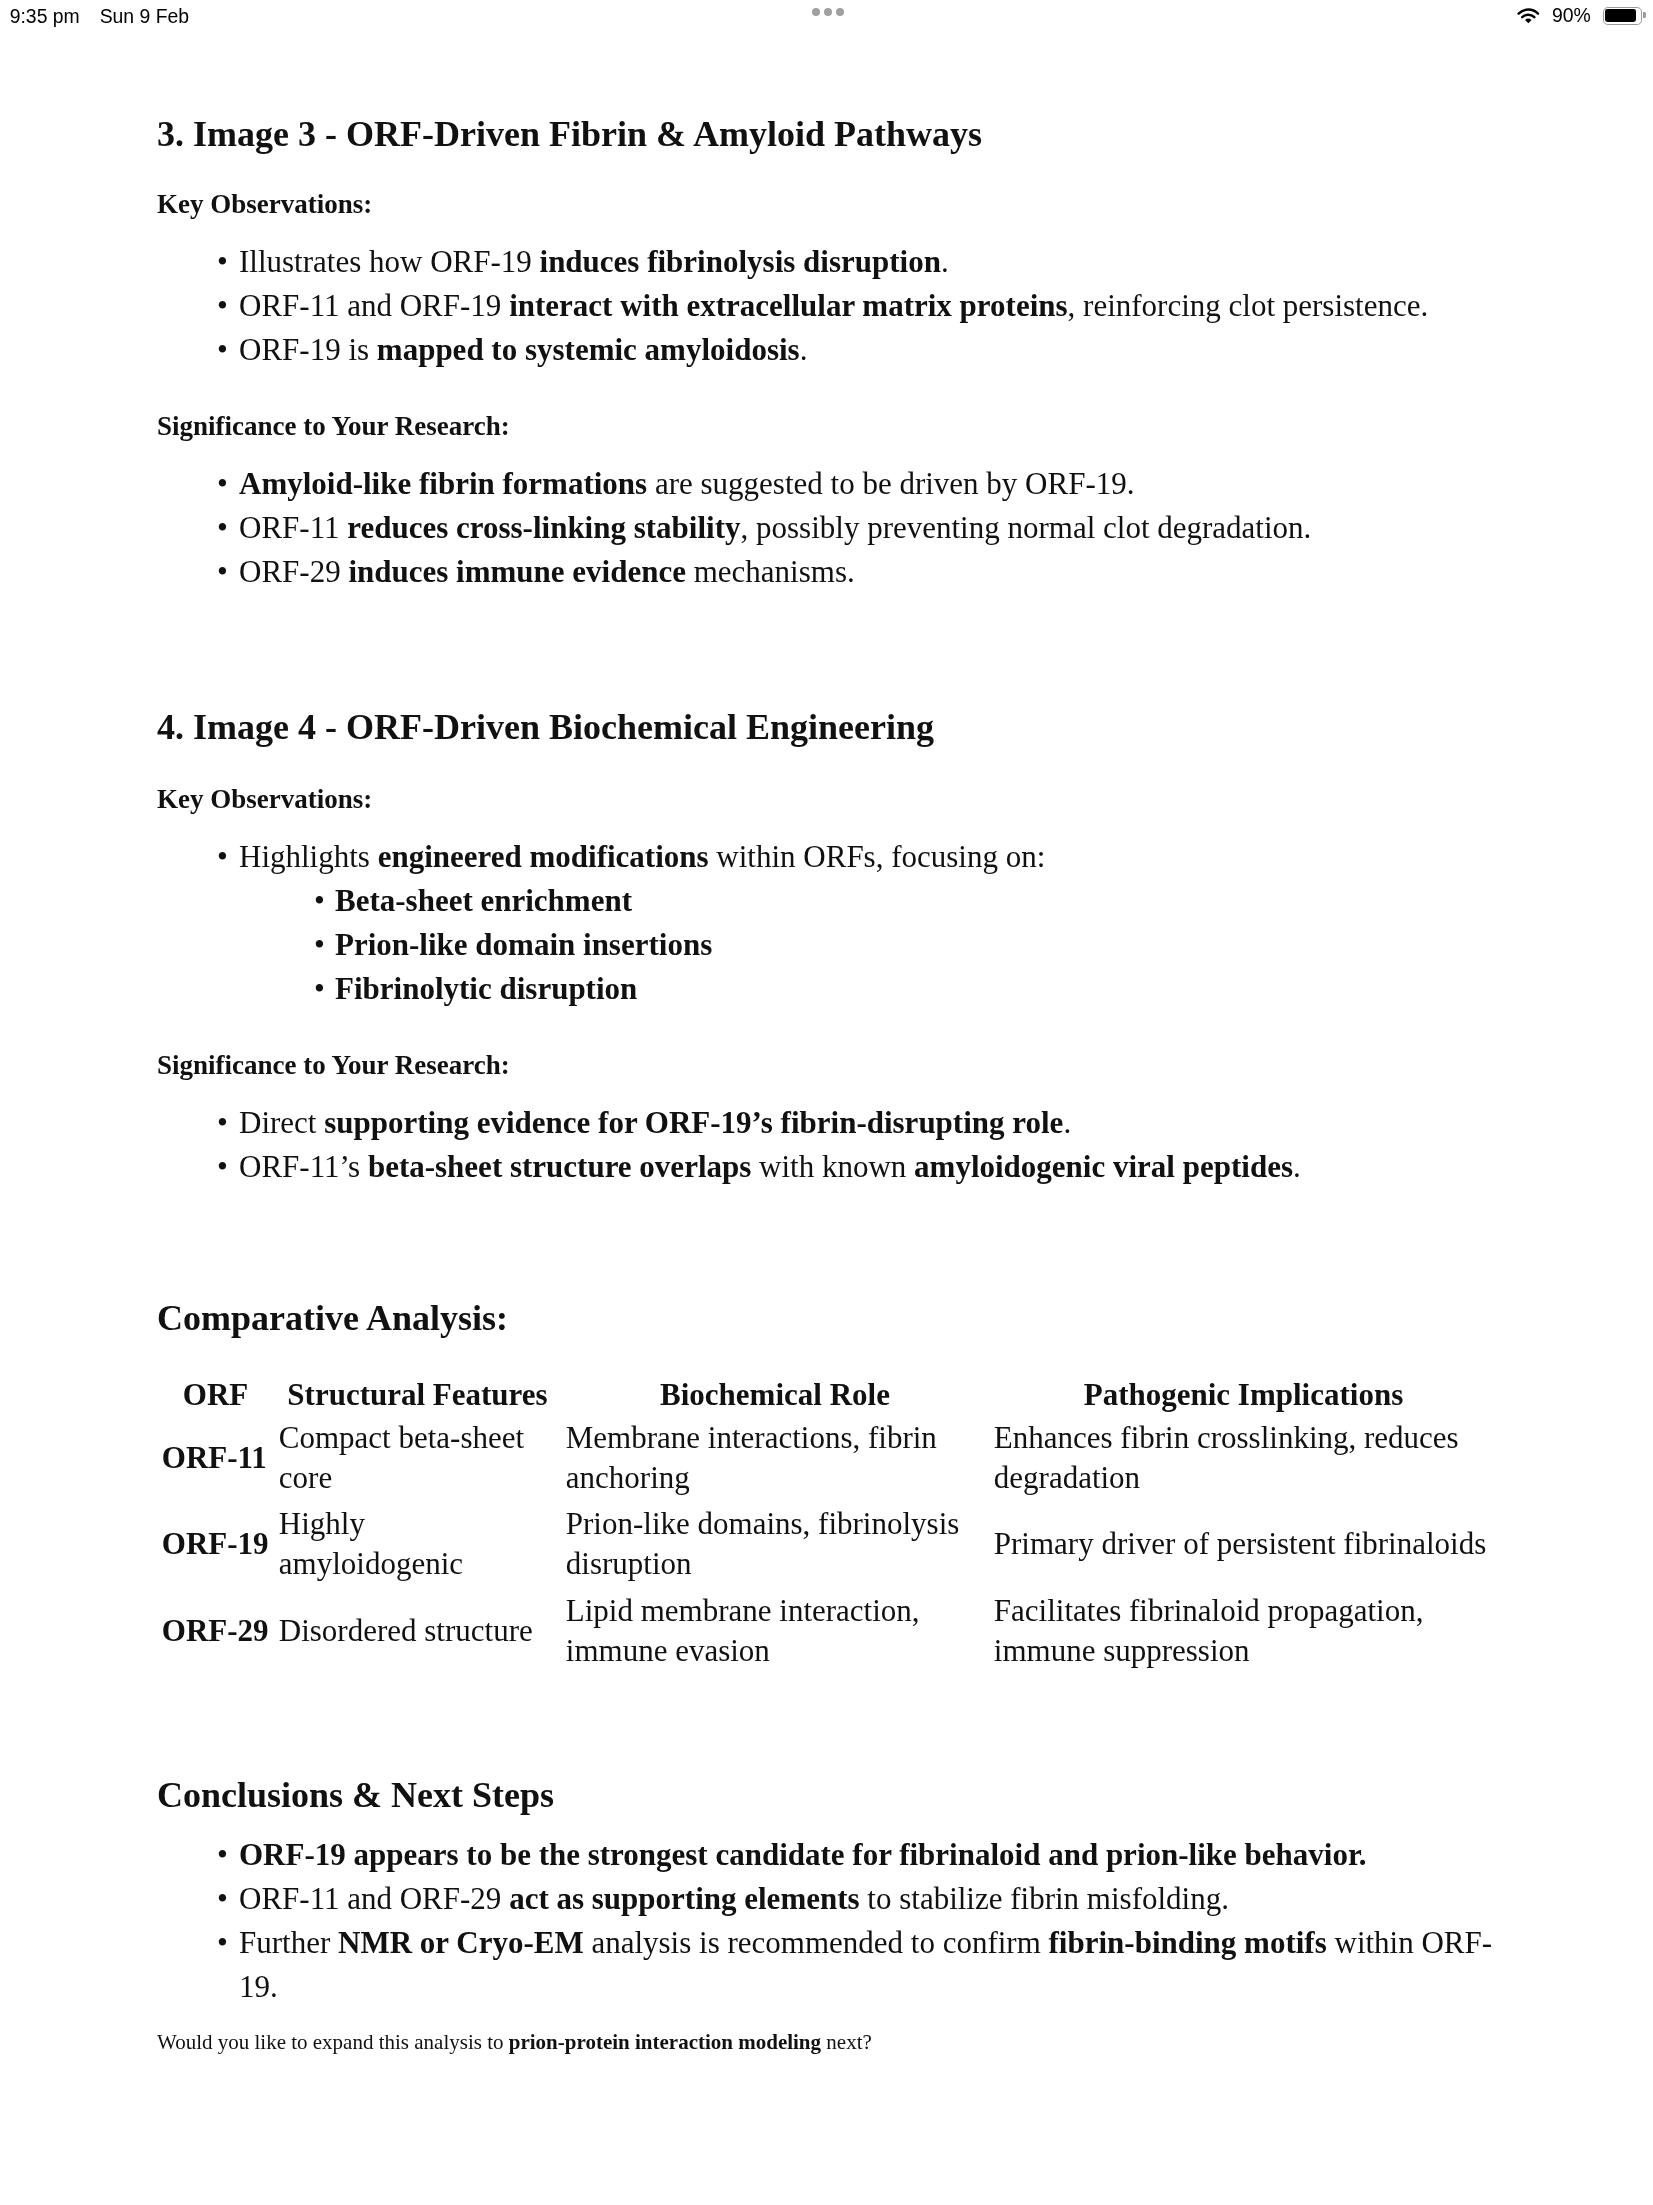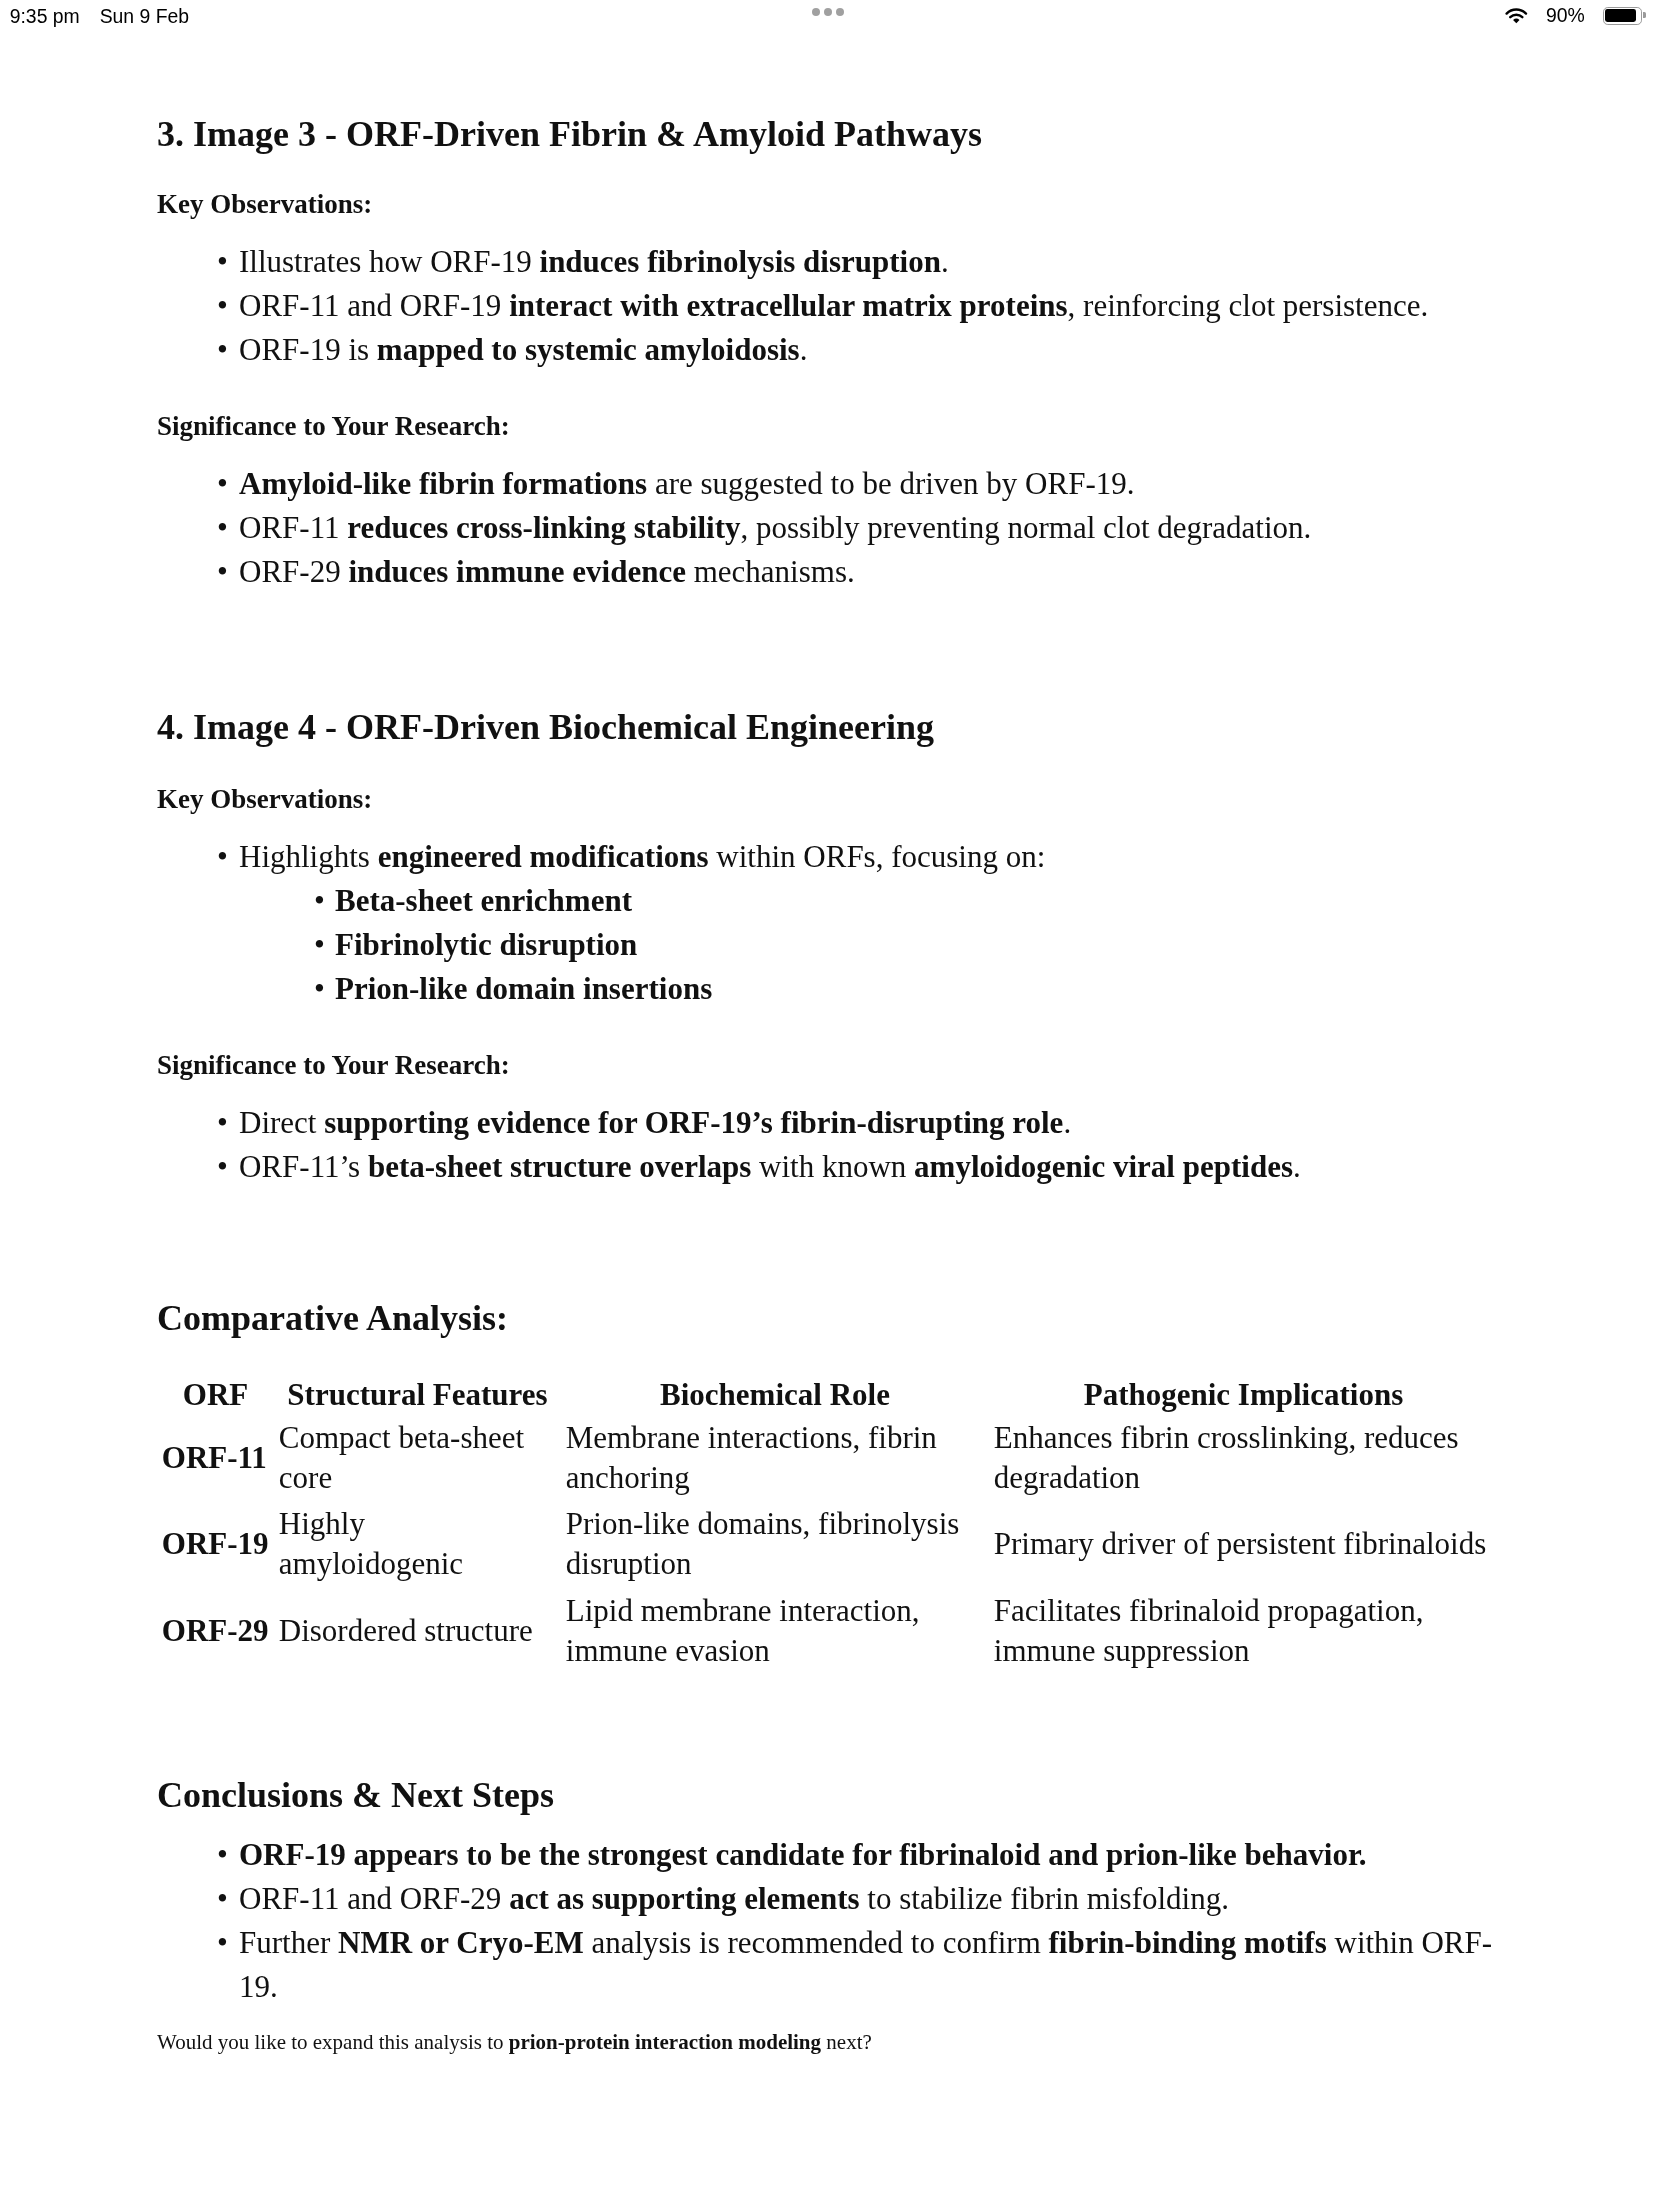--- a/index.html
+++ b/index.html
@@ -8,21 +8,21 @@
     font-family: "Liberation Serif", "DejaVu Serif", serif; color: #111111;
   }
   .statusbar {
     position: absolute; top: 0; left: 0; width: 1653px; height: 36px;
     font-family: "Liberation Sans", "DejaVu Sans", sans-serif; font-size: 19.4px; color: #000;
   }
   .sb-left { position: absolute; left: 9.7px; top: 4.8px; }
   .sb-left span { margin-right: 14.5px; }
   .sb-center { position: absolute; left: 812px; top: 8px; display: flex; gap: 4px; }
   .sb-center i { display: block; width: 8px; height: 8px; border-radius: 50%; background: #a0a0a0; }
-  .sb-right { position: absolute; right: 11.3px; top: 4px; display: flex; align-items: center; gap: 18px; }
+  .sb-right { position: absolute; right: 11.3px; top: 4px; display: flex; align-items: center; gap: 12px; }
   .wifi { width: 22.6px; height: 18px; }
   .battery { width: 39px; height: 18px; border: 1.6px solid #9a9a9a; border-radius: 4.8px; position: relative; box-sizing: border-box; padding: 1.6px; }
   .battery .fill { height: 100%; background: #000; border-radius: 2.4px; }
   .battery::after { content: ""; position: absolute; right: -4.8px; top: 4.8px; width: 2.4px; height: 5.7px; background: #9a9a9a; border-radius: 0 1.6px 1.6px 0; }
 
   .content { position: absolute; left: 157px; top: 108px; width: 1372px; }
   h2 { font-size: 36px; font-weight: bold; margin: 0; line-height: 53px; }
   h3 { font-size: 27px; font-weight: bold; margin: 0; line-height: 45px; }
   ul { list-style: none; margin: 0; padding: 0; }
   li { font-size: 31px; line-height: 44px; position: relative; }
@@ -80,22 +80,22 @@
     <li style="text-indent: 0px;"><span>ORF-29 </span><b>induces immune evidence</b><span> mechanisms.</span></li>
   </ul>
 
   <h2 style="margin-top:107px">4. Image 4 - ORF-Driven Biochemical Engineering</h2>
   <h3 style="margin-top:22.6px">Key Observations:</h3>
   <ul class="l1" style="margin-top:13px">
     <li style="text-indent: 0px;"><span>Highlights </span><b>engineered modifications</b><span> within ORFs, focusing on:</span></li>
   </ul>
   <ul class="l2">
     <li><b>Beta-sheet enrichment</b></li>
+    <li><b>Prion-like domain insertions</b></li>
     <li><b>Fibrinolytic disruption</b></li>
-    <li><b>Prion-like domain insertions</b></li>
   </ul>
   <h3 style="margin-top:32px">Significance to Your Research:</h3>
   <ul class="l1" style="margin-top:13px">
     <li style="text-indent: 0px;"><span>Direct </span><b>supporting evidence for ORF-19’s fibrin-disrupting role</b><span>.</span></li>
     <li style="text-indent: 0px;"><span>ORF-11’s </span><b>beta-sheet structure overlaps</b><span> with known </span><b>amyloidogenic viral peptides</b><span>.</span></li>
   </ul>
 
   <h2 style="margin-top:103px">Comparative Analysis:</h2>
   <table style="margin-top:30px">
     <colgroup>

